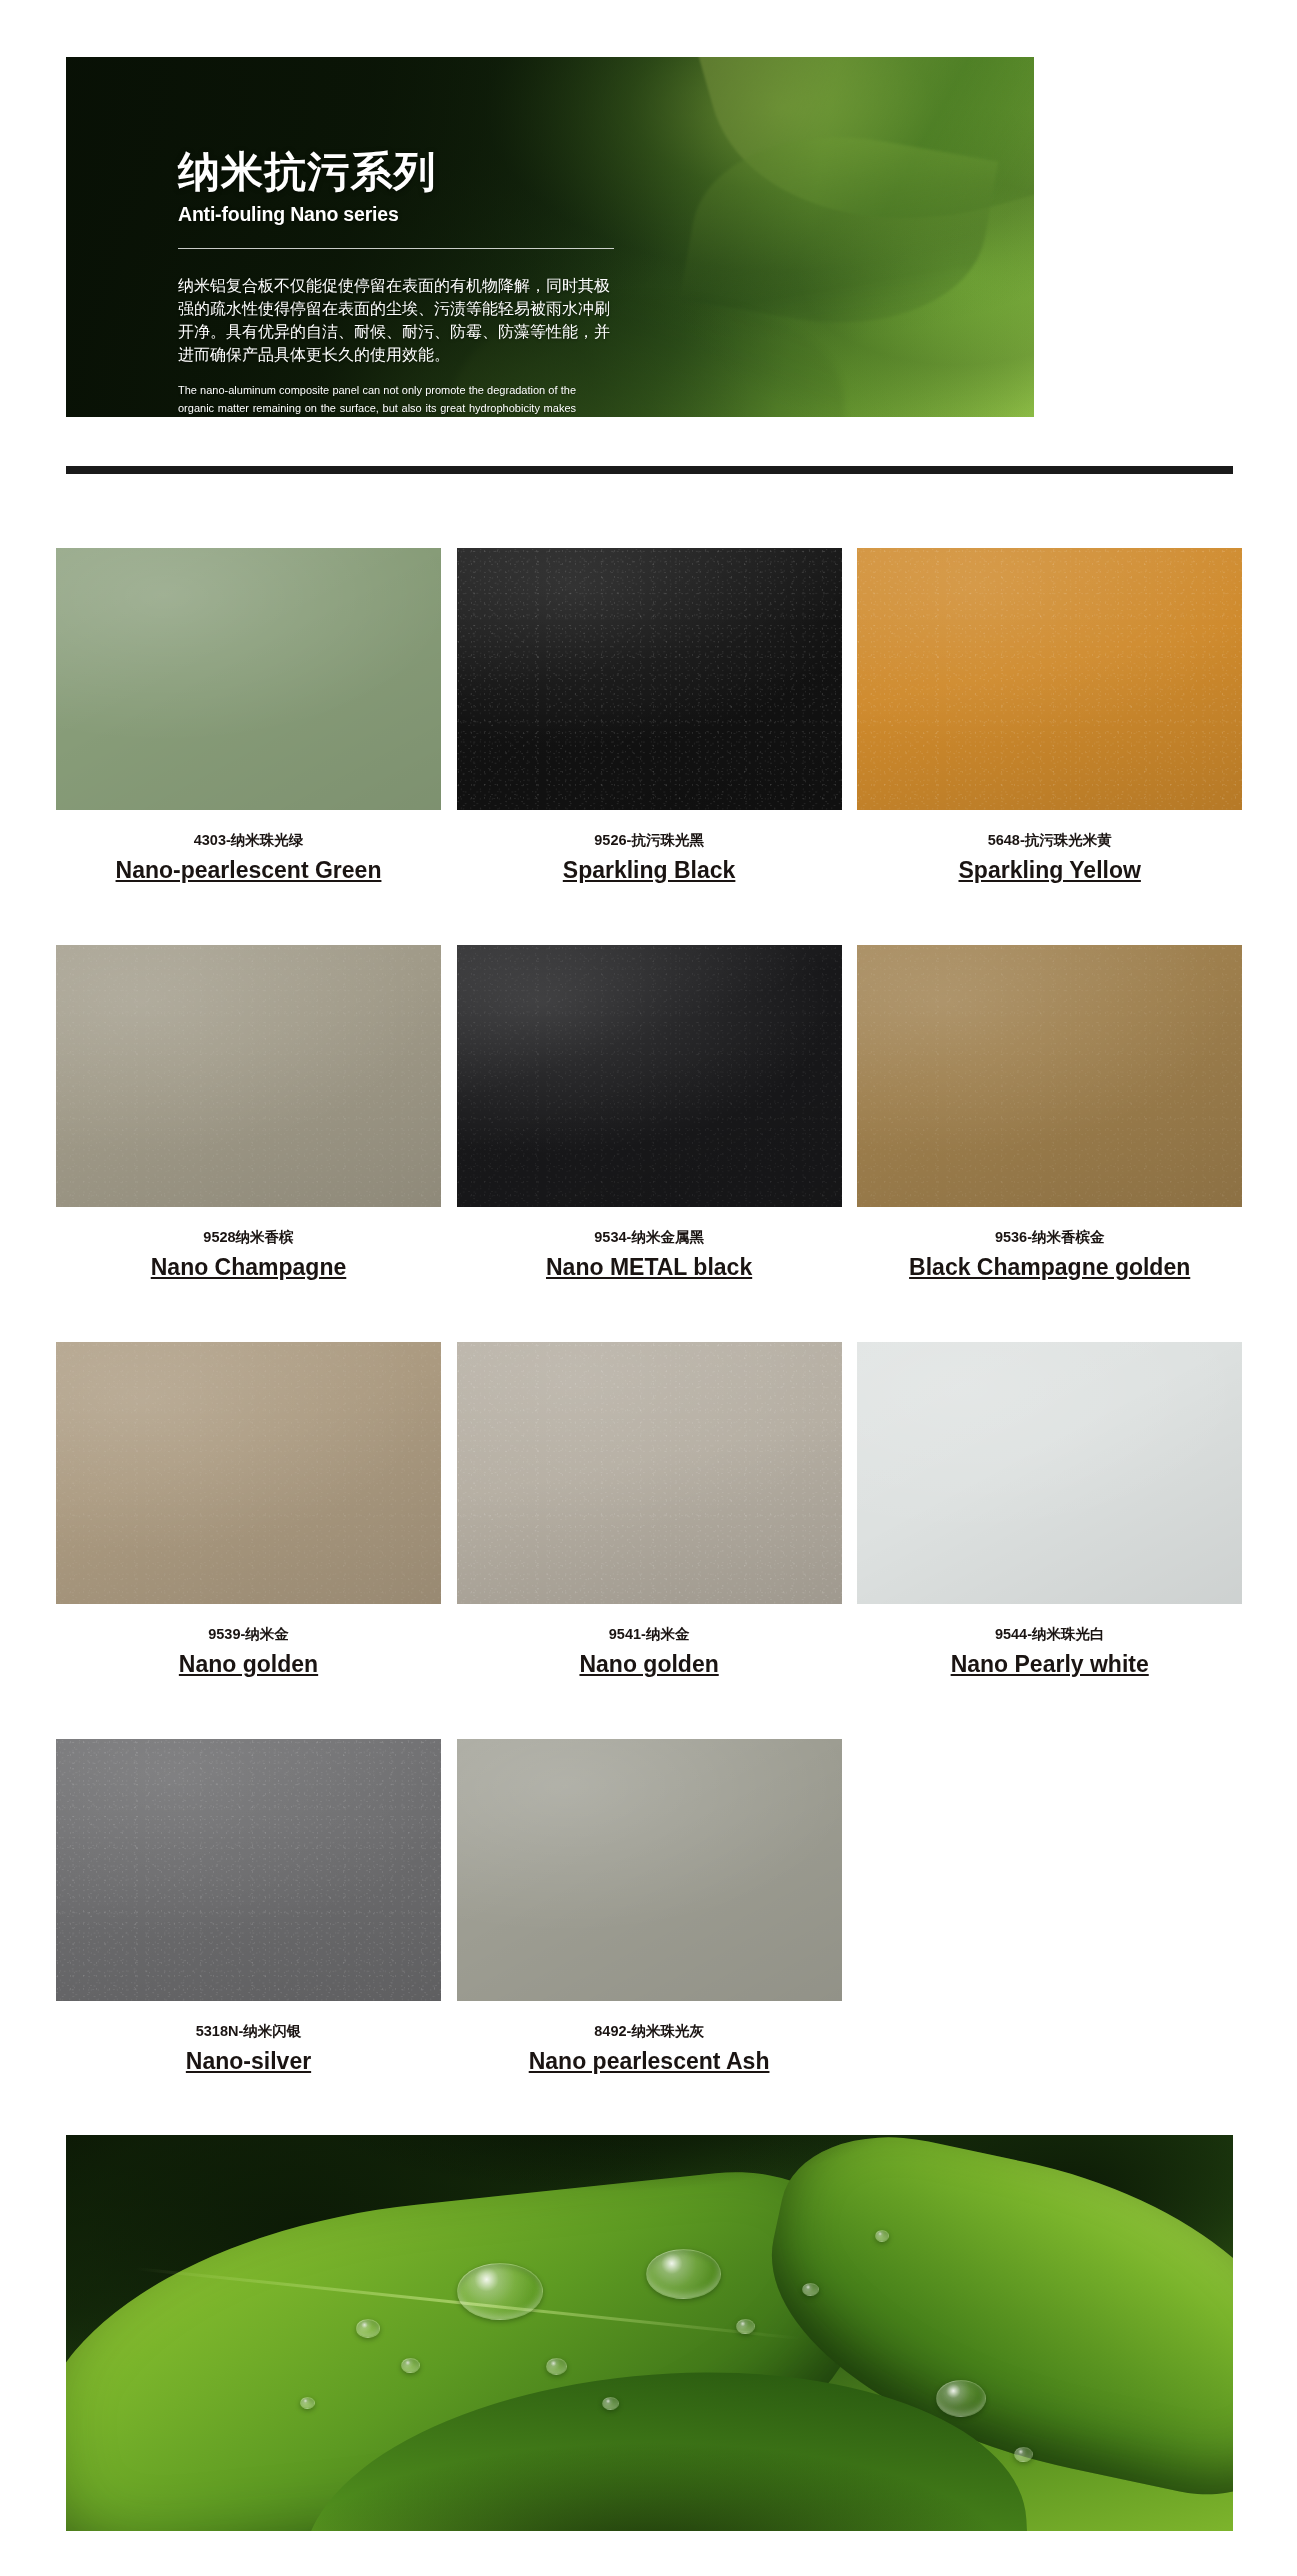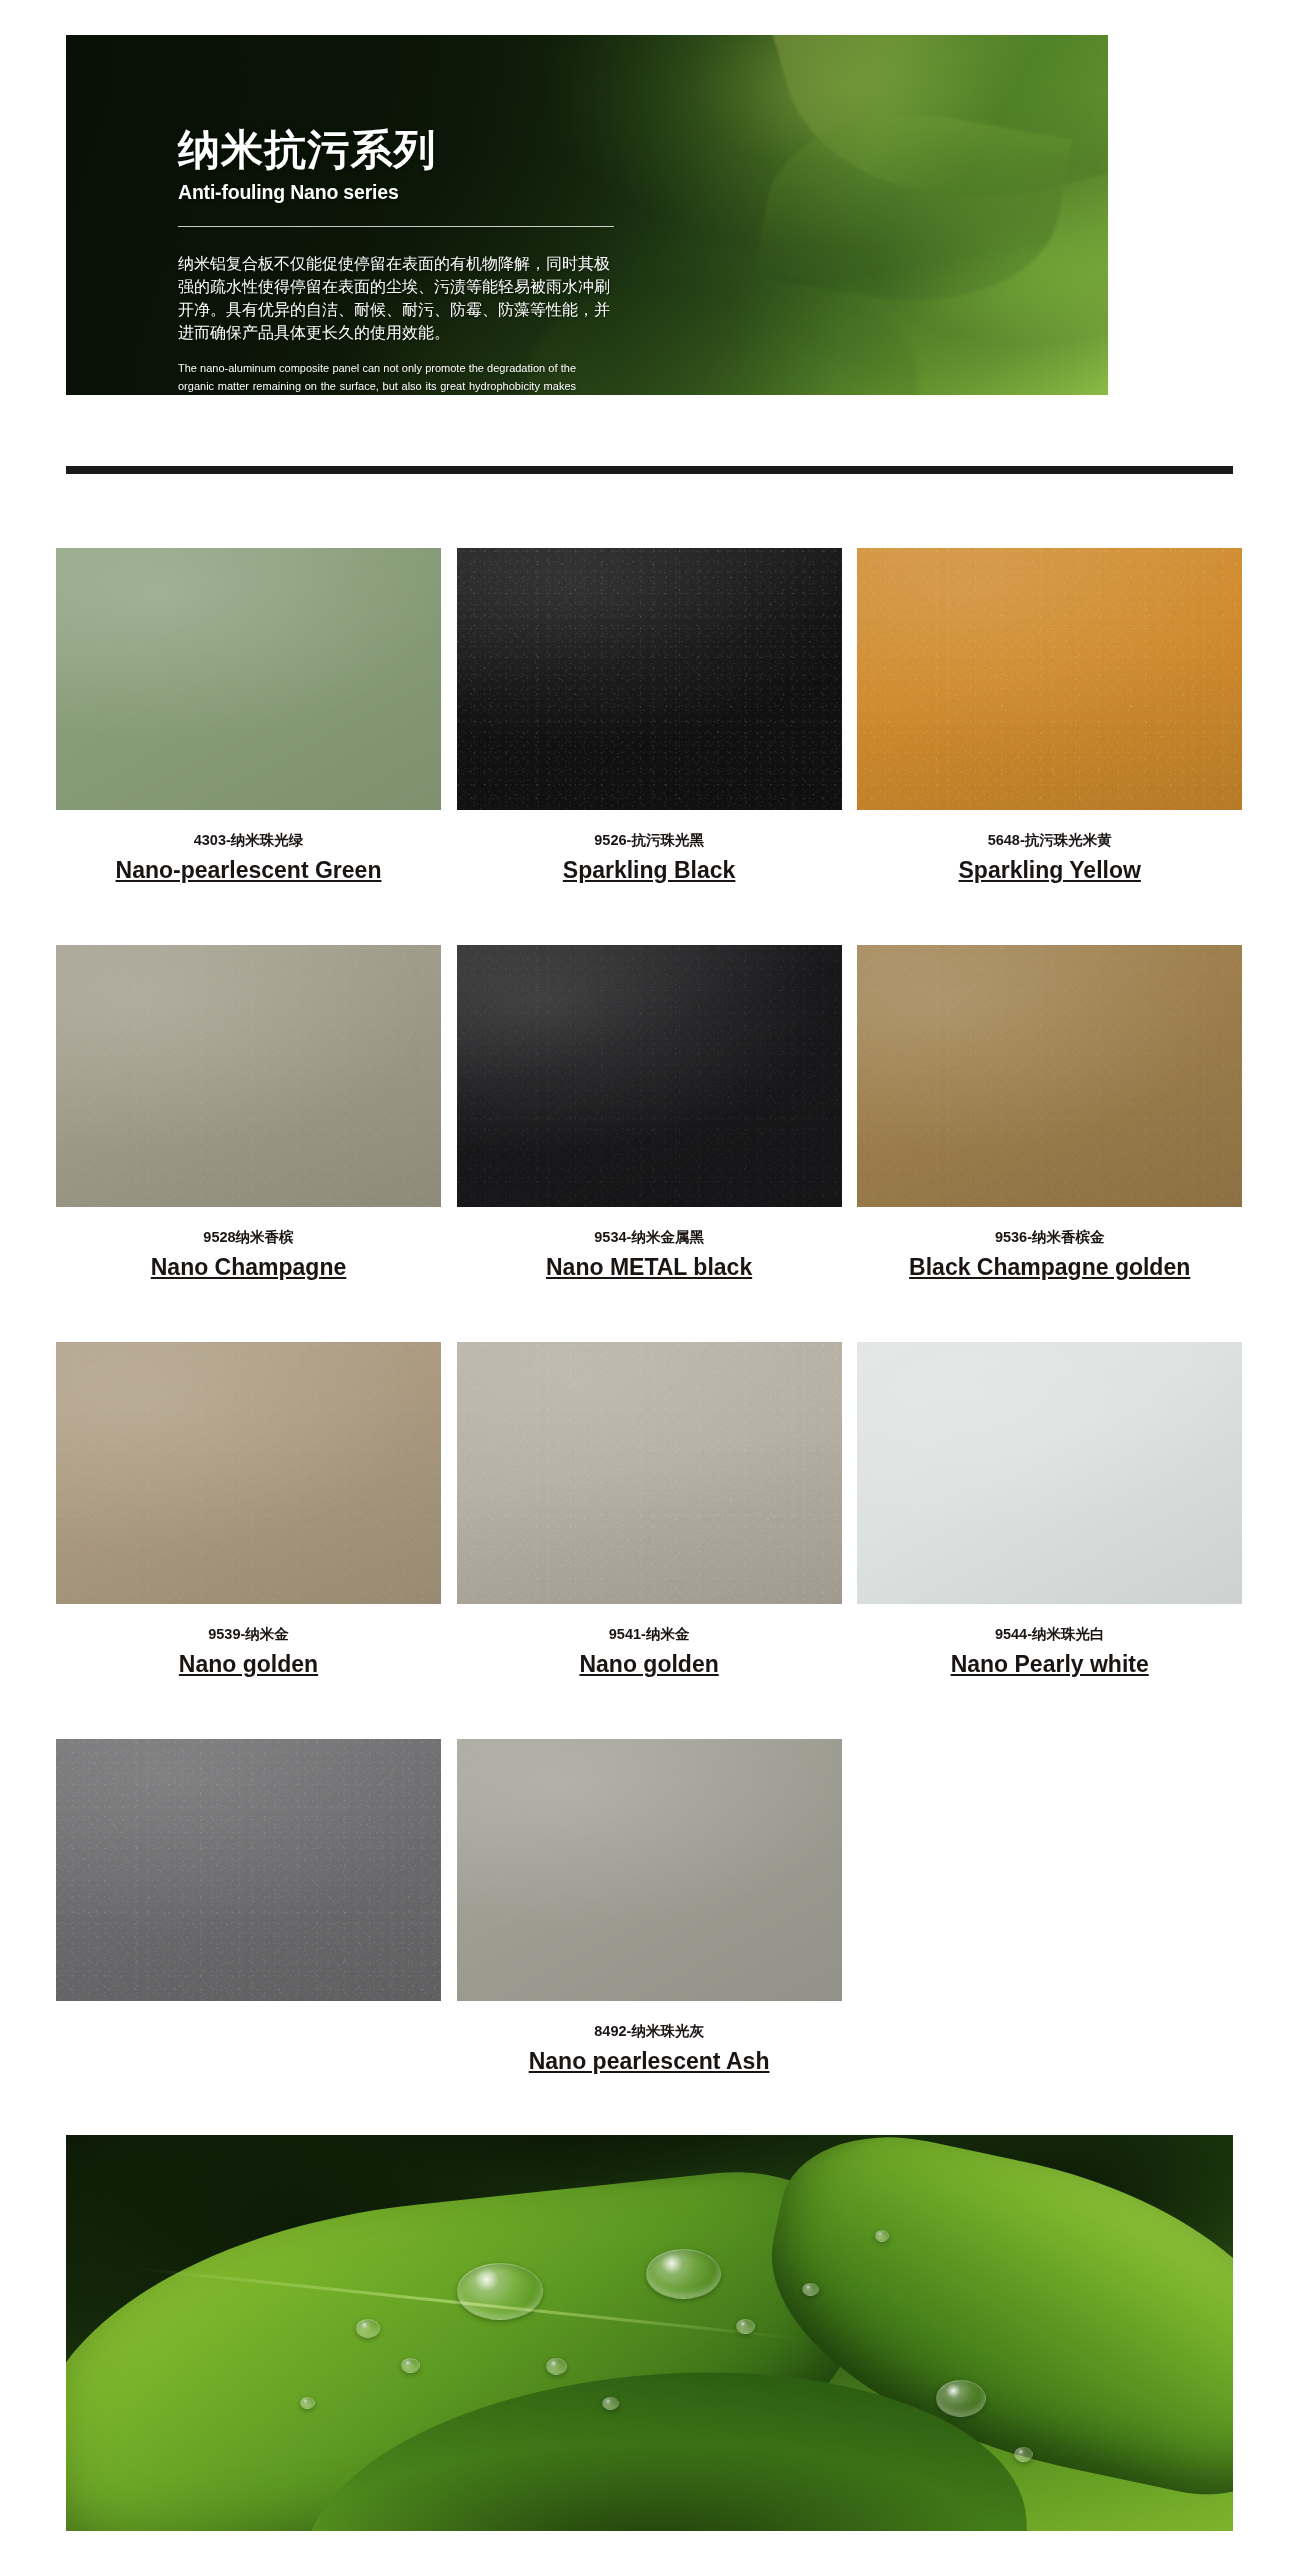--- a/index.html
+++ b/index.html
@@ -12,22 +12,22 @@
     height: 2576px;
     font-family: "Liberation Sans", "DejaVu Sans", sans-serif;
     position: relative;
     overflow: hidden;
   }
 
   
   .hero {
     position: absolute;
     left: 66px;
-    top: 35px;
-    width: 1042px;
+    top: 57px;
+    width: 968px;
     height: 360px;
     overflow: hidden;
     background: #737373;
   }
   .hero-photo {
     position: absolute;
     inset: 0;
     background:
       radial-gradient(ellipse 424px 234px at 74% 14%, rgba(150,196,70,0.95) 0%, rgba(96,146,44,0.65) 36%, rgba(40,70,22,0.15) 70%, rgba(0,0,0,0) 100%),
       radial-gradient(ellipse 290px 167px at 92% 60%, rgba(120,176,58,0.70) 0%, rgba(54,92,28,0.30) 55%, rgba(0,0,0,0) 100%),
@@ -371,20 +371,24 @@
       </div>
       <div class="caption">
         <div class="code">9544-纳米珠光白</div>
         <div class="name">Nano Pearly white</div>
       </div>
     </div>
     <div class="cell">
       <div class="swatch" style="background: rgb(108, 108, 110);">
         <div class="sheen" style="background: radial-gradient(140% 110% at 30% 15%, rgba(255, 255, 255, 0.1), rgba(255, 255, 255, 0) 55%), linear-gradient(168deg, rgba(255, 255, 255, 0.07) 0%, rgba(0, 0, 0, 0) 45%, rgba(0, 0, 0, 0.12) 100%);"></div>
         <div class="grain"></div>
+      </div>
+      <div class="caption">
+        <div class="code">5318N-纳米闪银</div>
+        <div class="name">Nano-silver</div>
       </div>
     </div>
     <div class="cell">
       <div class="swatch" style="background: rgb(157, 157, 146);">
         <div class="sheen" style="background: radial-gradient(120% 90% at 28% 18%, rgba(255, 255, 255, 0.17), rgba(255, 255, 255, 0) 62%), linear-gradient(152deg, rgba(255, 255, 255, 0.1) 0%, rgba(255, 255, 255, 0) 42%, rgba(0, 0, 0, 0.07) 100%);"></div>
       </div>
       <div class="caption">
         <div class="code">8492-纳米珠光灰</div>
         <div class="name">Nano pearlescent Ash</div>
       </div>

